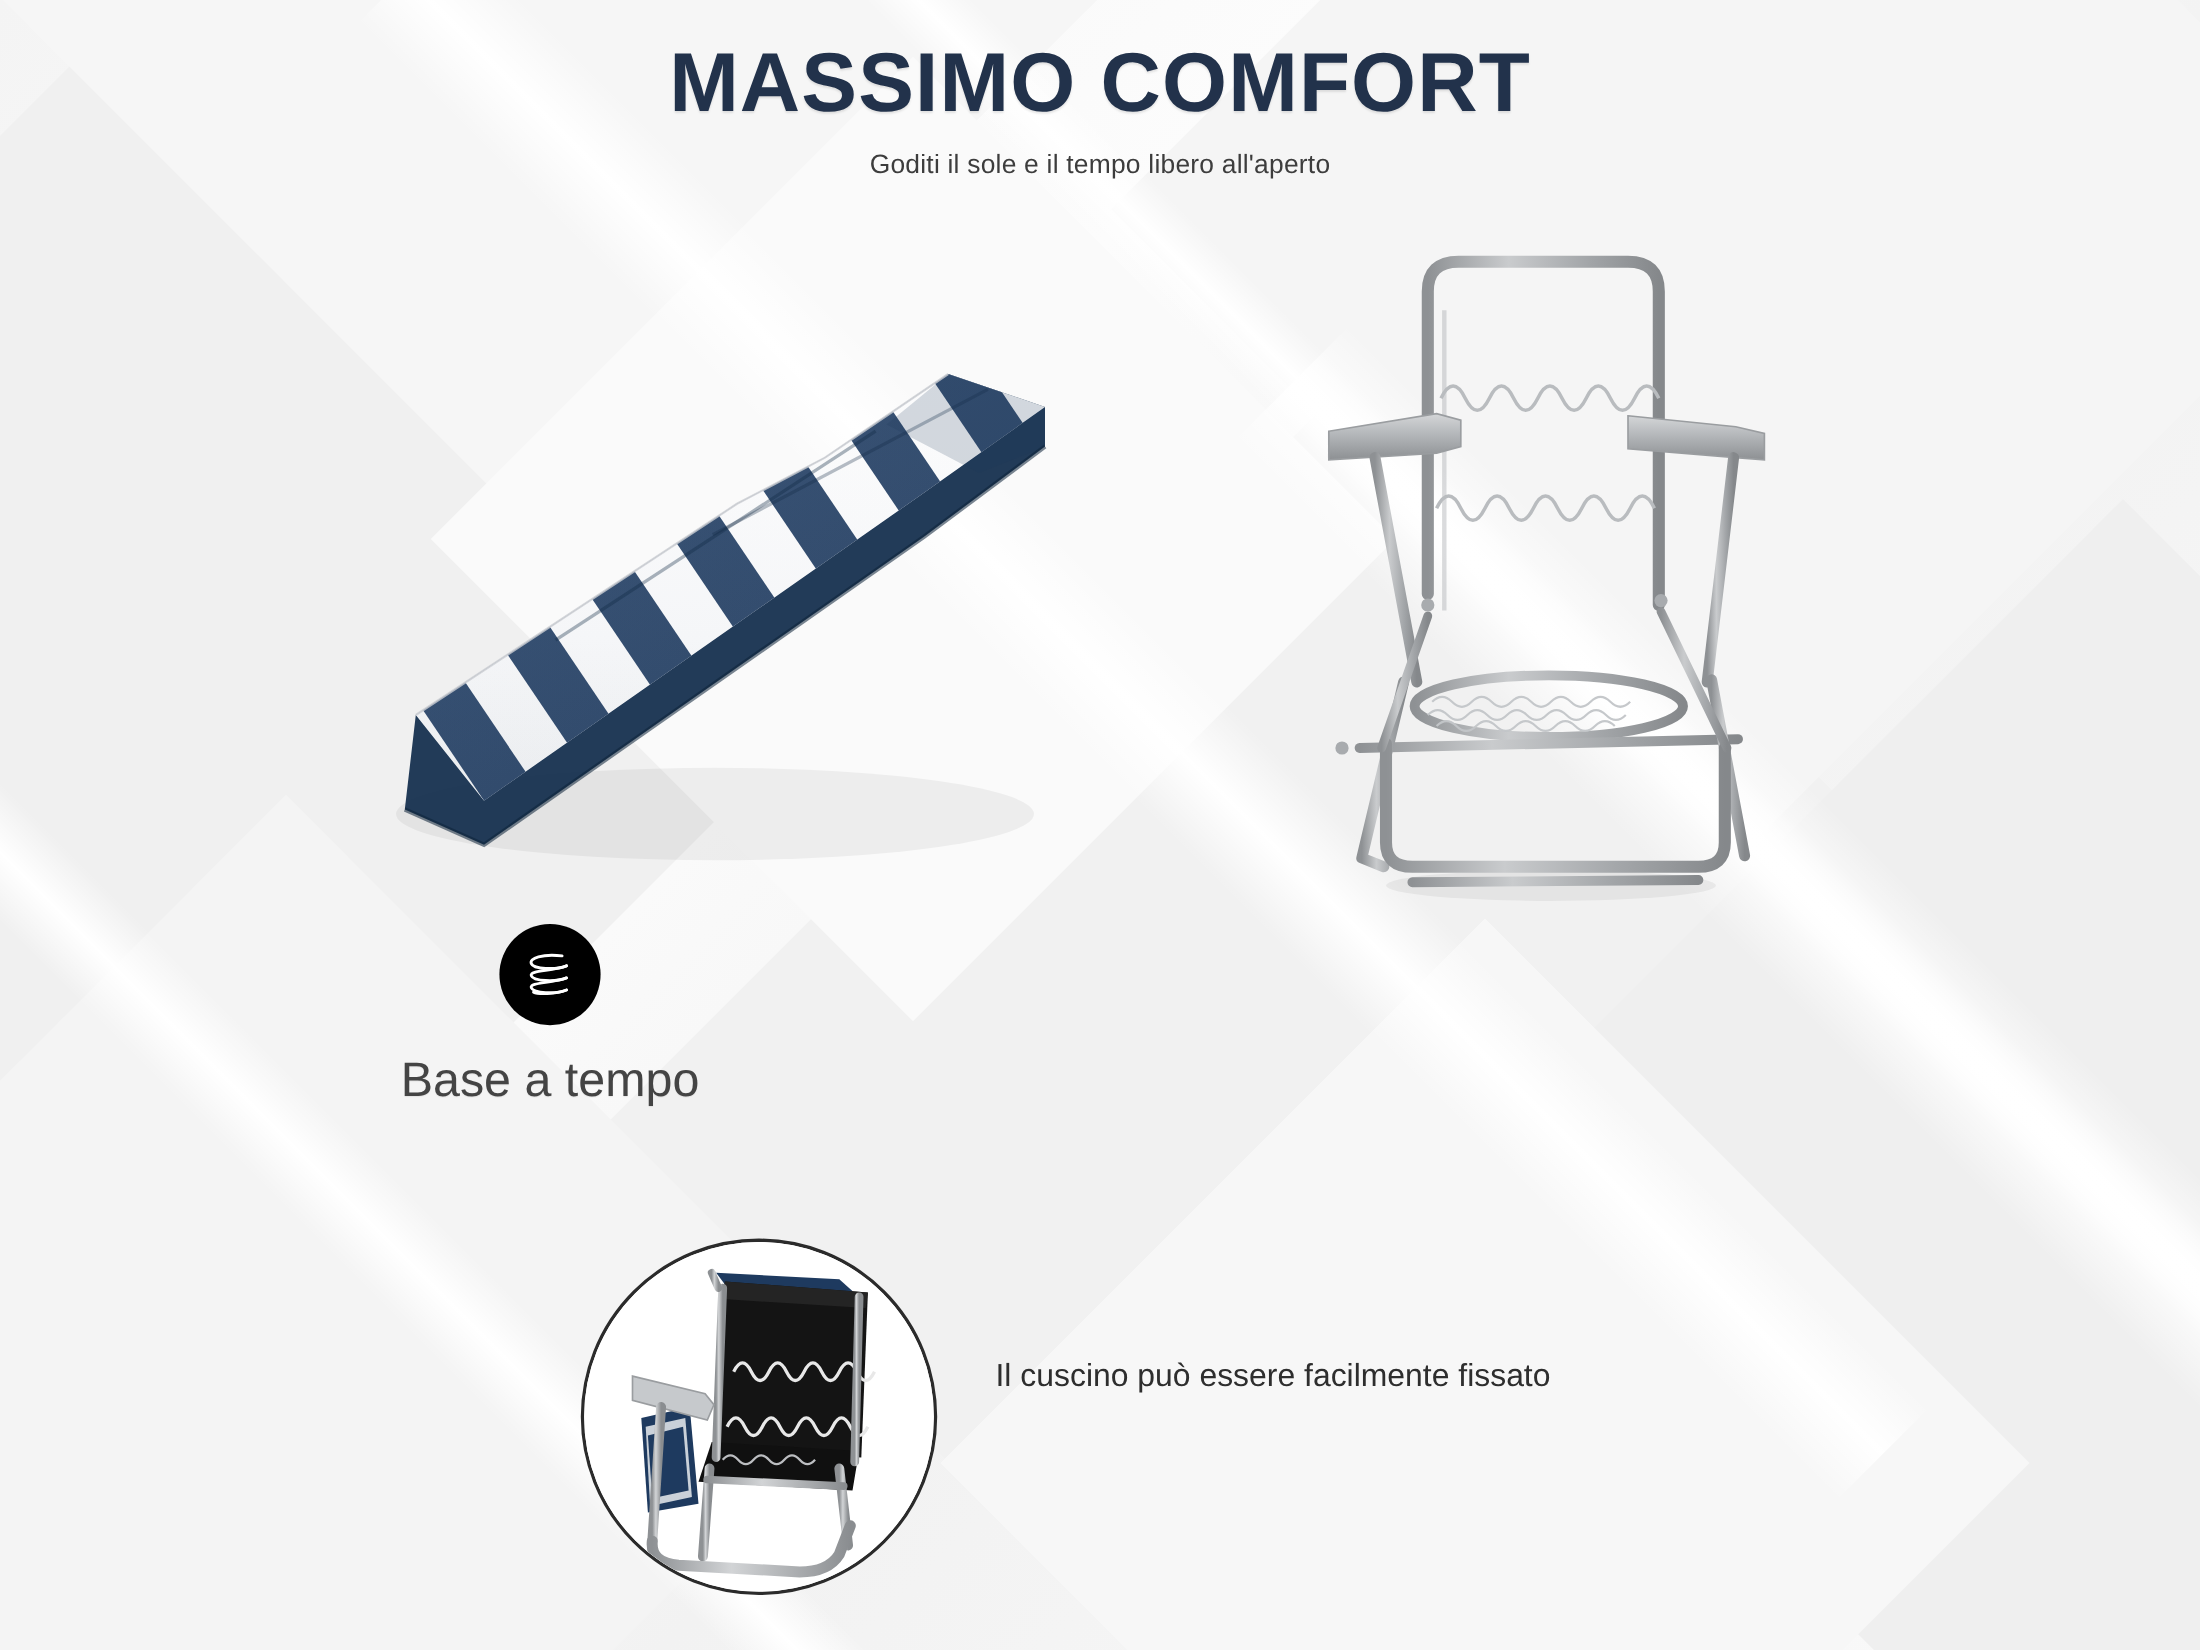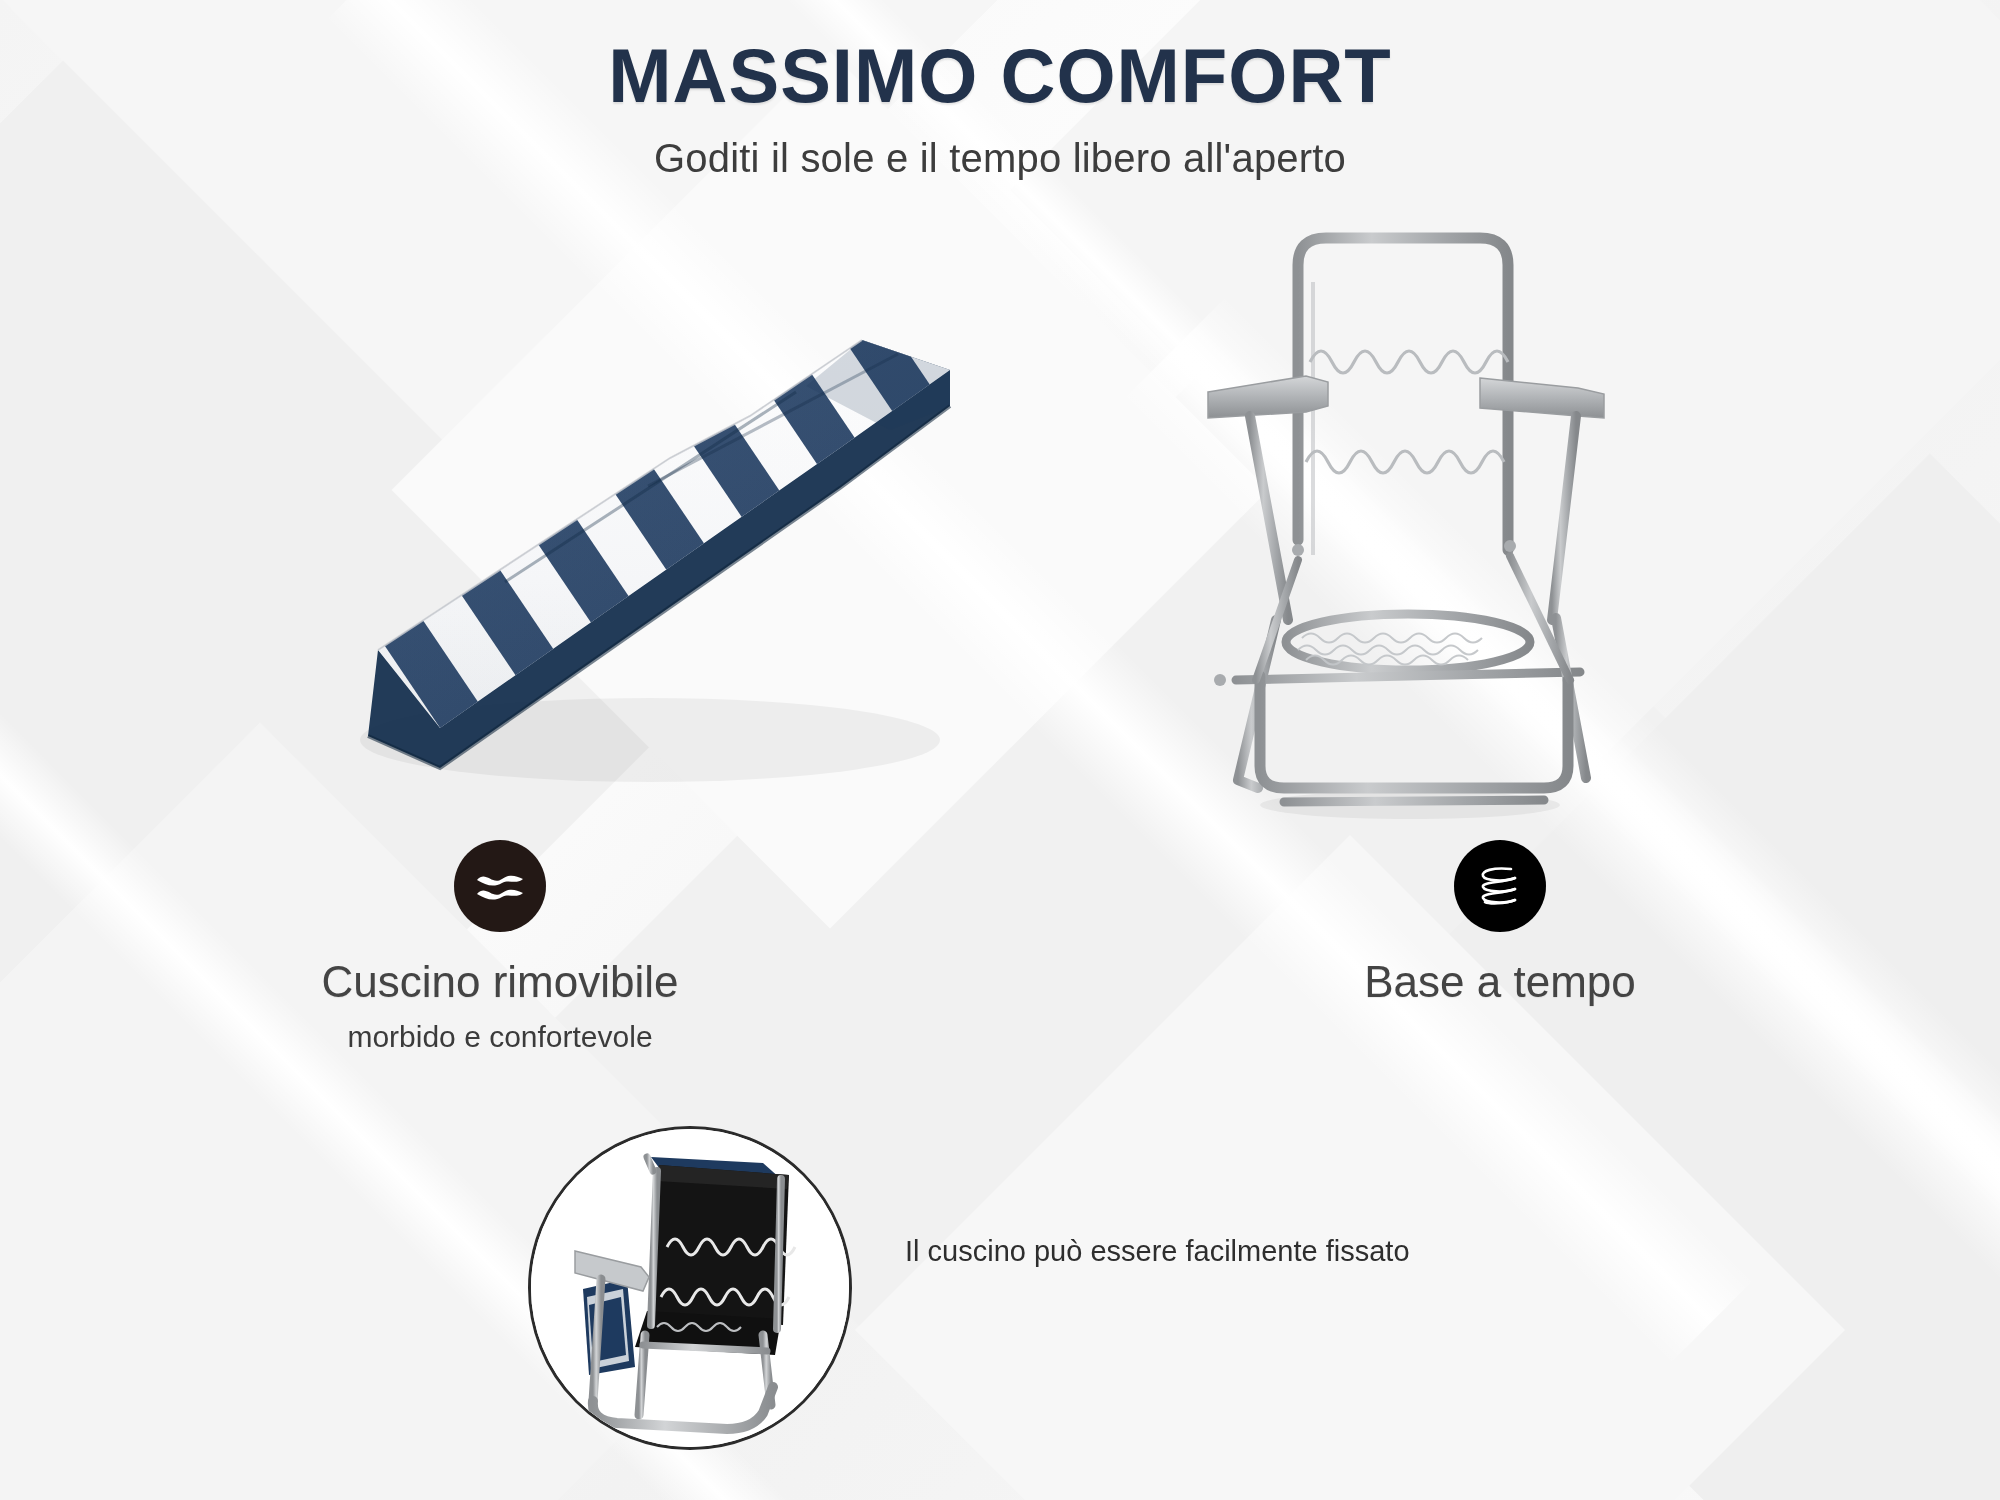--- a/index.html
+++ b/index.html
@@ -61,21 +61,21 @@
     font-size: 76px;
     font-weight: 700;
     letter-spacing: 1px;
     color: #22324b;
     line-height: 1.0;
     margin: 0;
     text-shadow: 0 2px 2px rgba(0,0,0,0.10);
   }
   .subtitle {
     margin-top: 22px;
-    font-size: 40px;
+    font-size: 24px;
     font-weight: 400;
     color: #3d3d3d;
     letter-spacing: 0.2px;
   }
 
   
   .product-row {
     position: absolute;
     left: 0; top: 230px;
     width: 2000px;
@@ -298,30 +298,20 @@
 
         <circle cx="118" cy="340" r="6" fill="#a8abae"></circle>
         <circle cx="330" cy="336" r="6" fill="#a8abae"></circle>
         <circle cx="40" cy="470" r="6" fill="#a8abae"></circle>
       </svg>
     </div>
   </div>
 
   <div class="features">
 
-    <div class="feature">
-      <div class="feat-icon" style="background:#231815;">
-        <svg width="56" height="44" viewBox="0 0 56 44">
-          <path d="M5 16 C14 6, 20 22, 30 15 C38 9.5, 44 12, 51 15 C44 21, 37 15, 30 19 C21 24, 14 21, 5 16 Z" fill="#ffffff"></path>
-          <path d="M5 30 C14 20, 20 36, 30 29 C38 23.5, 44 26, 51 29 C44 35, 37 29, 30 33 C21 38, 14 35, 5 30 Z" fill="#ffffff"></path>
-        </svg>
-      </div>
-      <div class="feat-title">Cuscino rimovibile</div>
-      <div class="feat-sub">morbido e confortevole</div>
-    </div>
 
     <div class="feature">
       <div class="feat-icon" style="background:#000000;">
         <svg width="58" height="58" viewBox="0 0 58 58">
           <g fill="none" stroke="#ffffff" stroke-width="2.6" stroke-linecap="round">
             <path d="M40 12 C22 10, 10 14, 12 19 C14 24, 34 25, 44 21"></path>
             <path d="M44 21 C30 26, 10 25, 12 30 C14 35, 34 36, 44 32"></path>
             <path d="M44 32 C30 37, 10 36, 12 41 C14 46, 34 47, 44 43"></path>
             <path d="M44 43 C34 47, 18 47, 14 45"></path>
           </g>

